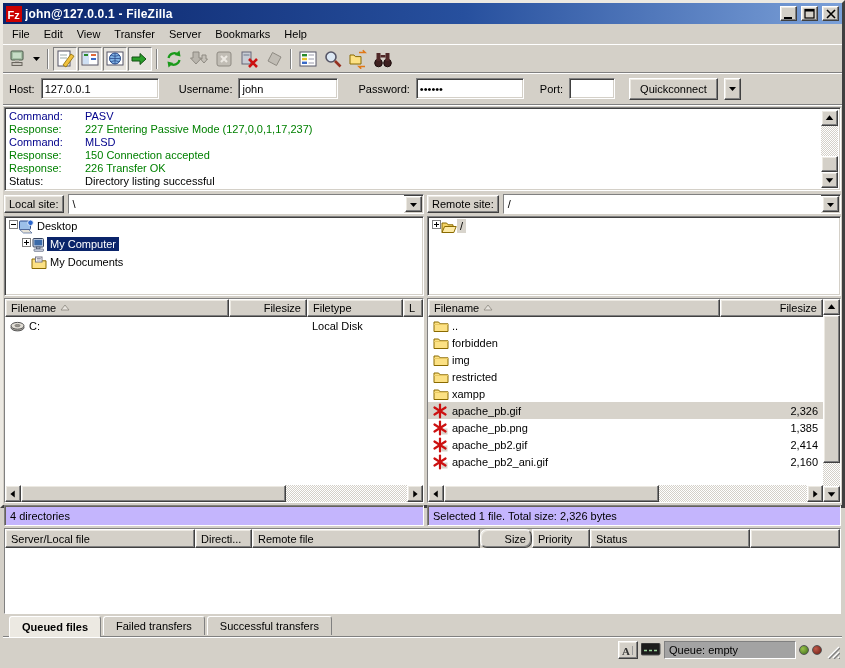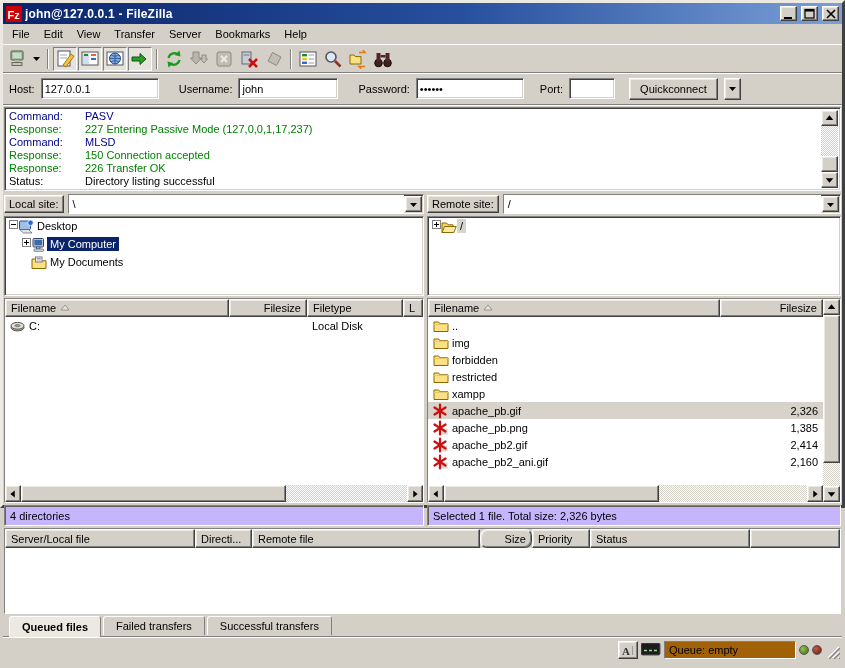--- a/index.html
+++ b/index.html
@@ -108,21 +108,21 @@
   .tabs { height:23px; flex:none; display:flex; align-items:flex-start; padding:2px 4px 0 6px; gap:2px; }
   .tab { height:19px; padding:2px 12px; display:flex; align-items:center; background:#d4d0c8;
          border:1px solid; border-color:#fff #808080 #808080 #fff; border-bottom:none; border-radius:3px 3px 0 0; }
   .tab.active { font-weight:bold; background:#ece9e2; height:21px; position:relative; z-index:2; }
 
   
   .statusbar { flex:1 1 auto; min-height:24px; display:flex; align-items:center; gap:3px; padding:2px 2px 2px 4px;
                border-top:1px solid #fff; box-shadow:0 -1px 0 #808080; }
   .sb-spring { flex:1 1 auto; }
   .sb-ind { width:20px; height:18px; display:flex; align-items:center; justify-content:center; }
-  .queue-status { width:132px; height:18px; display:flex; align-items:center; padding:0 4px; background:#a16207; }
+  .queue-status { width:132px; height:18px; display:flex; align-items:center; padding:0 4px; background:#a3a3a3; }
   .led { width:10px; height:10px; border-radius:50%; border:1px solid #555; }
   .led-green { background:radial-gradient(circle at 35% 35%, #9ac24a, #3a6a1a); }
   .led-red { background:radial-gradient(circle at 35% 35%, #c05a4a, #6a1a10); }
   .grip { width:15px; height:15px; align-self:flex-end; }
 </style>
 </head>
 <body>
 
 <div class="window">
 
@@ -519,33 +519,33 @@
                   <span class="lcell right" style="flex: 1 1 auto;"></span>
                 </div>
                 <div class="lrow">
                   <span class="lcell" style="width: 292px;">
                     <span class="icon">
                       <svg width="16" height="16" viewBox="0 0 16 16">
                         <path d="M1 13.5V4h4.6l1.5 1.8H15v7.7z" fill="#fce184" stroke="#8a6a00"></path>
                         <path d="M1 6.5h14" stroke="#e8c860" stroke-width="1"></path>
                       </svg>
                     </span>
-                    <span>img</span>
+                    <span>forbidden</span>
                   </span>
                   <span class="lcell right" style="flex: 1 1 auto;"></span>
                 </div>
                 <div class="lrow">
                   <span class="lcell" style="width: 292px;">
                     <span class="icon">
                       <svg width="16" height="16" viewBox="0 0 16 16">
                         <path d="M1 13.5V4h4.6l1.5 1.8H15v7.7z" fill="#fce184" stroke="#8a6a00"></path>
                         <path d="M1 6.5h14" stroke="#e8c860" stroke-width="1"></path>
                       </svg>
                     </span>
-                    <span>forbidden</span>
+                    <span>img</span>
                   </span>
                   <span class="lcell right" style="flex: 1 1 auto;"></span>
                 </div>
                 <div class="lrow">
                   <span class="lcell" style="width: 292px;">
                     <span class="icon">
                       <svg width="16" height="16" viewBox="0 0 16 16">
                         <path d="M1 13.5V4h4.6l1.5 1.8H15v7.7z" fill="#fce184" stroke="#8a6a00"></path>
                         <path d="M1 6.5h14" stroke="#e8c860" stroke-width="1"></path>
                       </svg>

